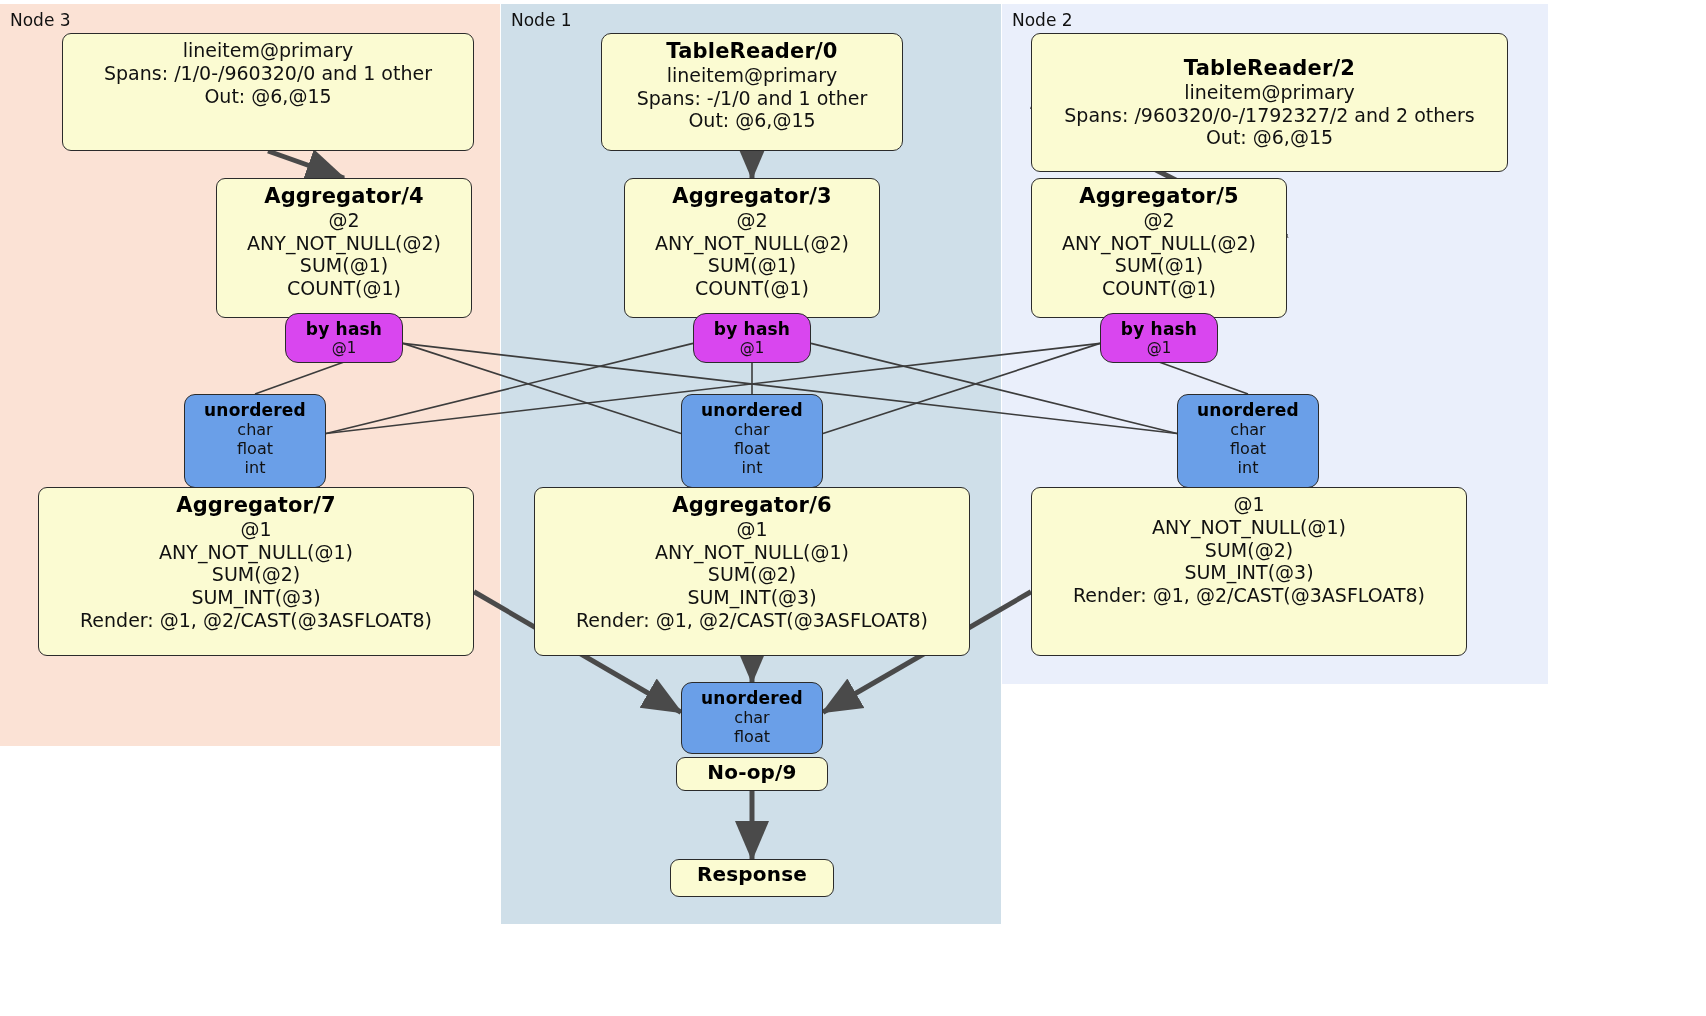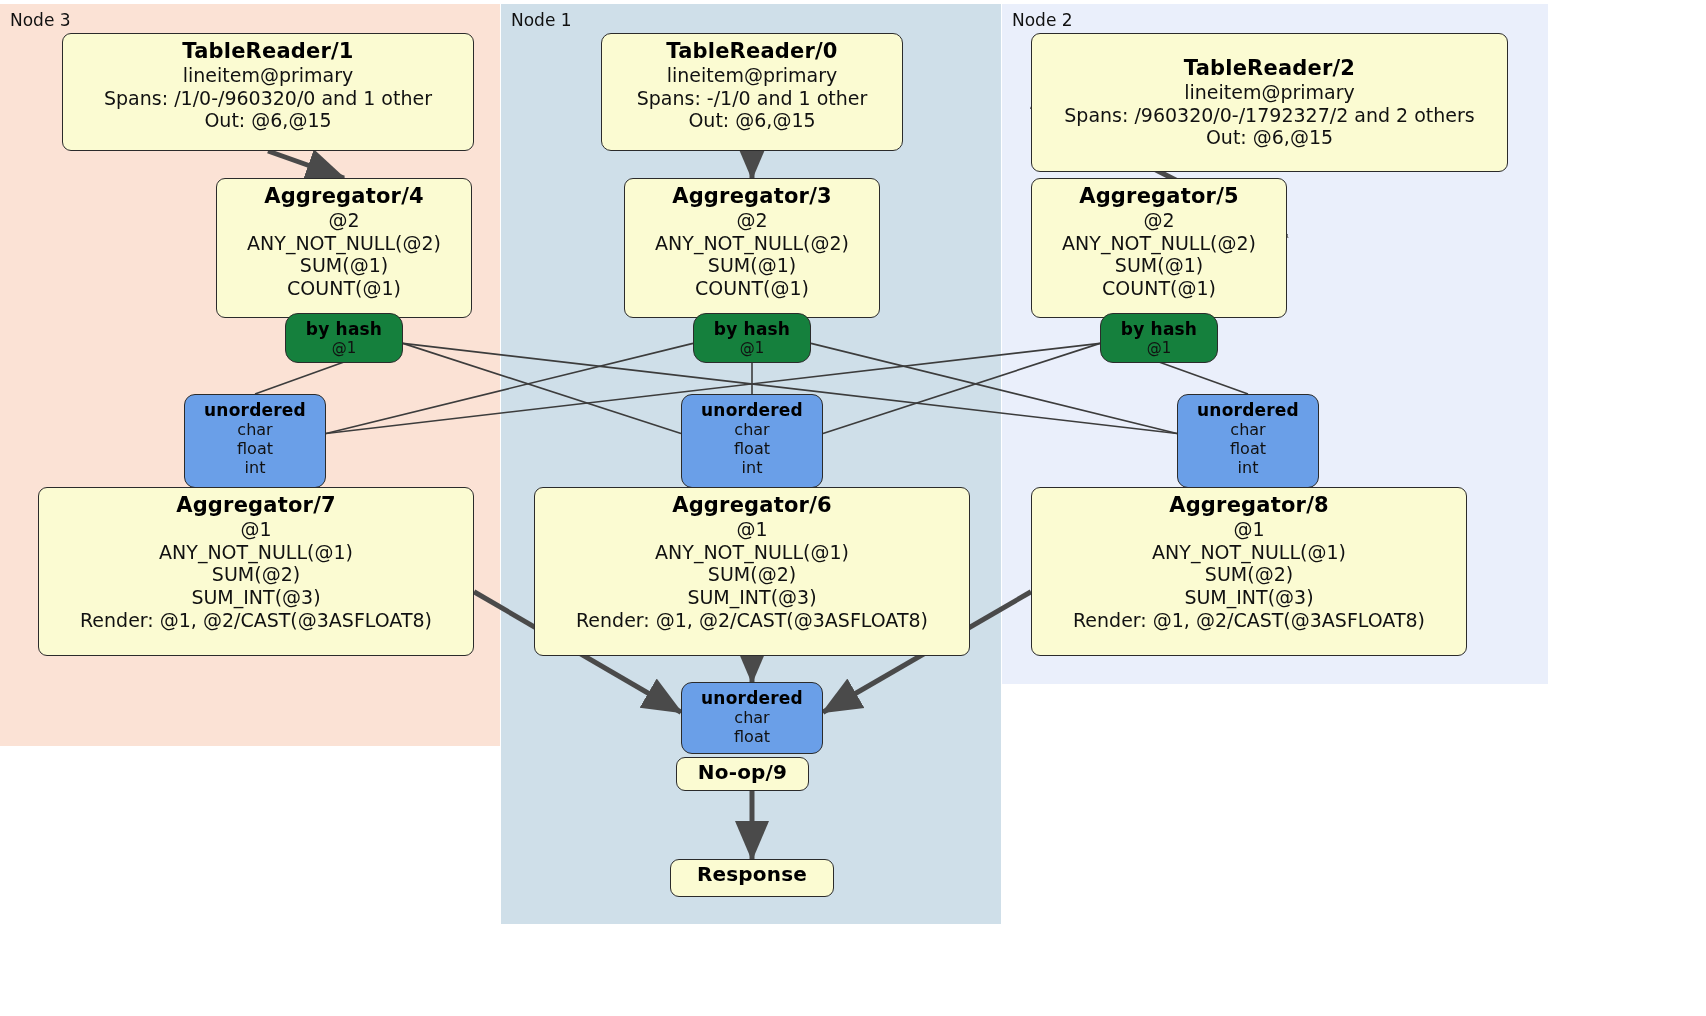--- a/index.html
+++ b/index.html
@@ -7,21 +7,21 @@
   #stage{position:relative;width:1706px;height:1016px;overflow:hidden;background:#fff;}
 
   .panel{position:absolute;box-sizing:border-box;}
   .panel-label{position:absolute;left:10px;top:6px;font-size:17px;color:#111;white-space:nowrap;}
 
   #edges{position:absolute;left:0;top:0;width:1706px;height:1016px;pointer-events:none;}
 
   .node{position:absolute;box-sizing:border-box;text-align:center;
         border:1.6px solid #2b2b2b;border-radius:9px;}
   .proc{background:#fbfbd2;}
-  .router{background:#15803d;border-radius:13px;}
+  .router{background:#d946ef;border-radius:13px;}
   .recv{background:#6a9fe8;border-radius:11px;border-color:#2b2b2b;}
 
   .n-title{font-weight:bold;font-size:21px;color:#000;line-height:1.18;letter-spacing:.2px;}
   .n-line{font-size:19px;color:#111;line-height:1.2;}
   .router .n-title{font-size:17px;}
   .router .n-line{font-size:15px;}
   .recv .n-title{font-size:17px;}
   .recv .n-line{font-size:16px;}
   .small-title{font-size:20px;}
 </style>
@@ -63,21 +63,20 @@
         <line x1="1100" y1="343.38" x2="823" y2="433.48" stroke="#3c3c3c" stroke-width="1.6"></line>
         <line x1="1159" y1="362" x2="1248" y2="394" stroke="#3c3c3c" stroke-width="1.6"></line>
         <line x1="474" y1="591.78" x2="681" y2="712.24" stroke="#4a4a4a" stroke-width="5" marker-end="url(#ah-thick)"></line>
         <line x1="752" y1="656" x2="752" y2="682" stroke="#4a4a4a" stroke-width="5" marker-end="url(#ah-thick)"></line>
         <line x1="1031" y1="591.78" x2="823" y2="712.24" stroke="#4a4a4a" stroke-width="5" marker-end="url(#ah-thick)"></line>
         <line x1="752" y1="791" x2="752" y2="859" stroke="#4a4a4a" stroke-width="5" marker-end="url(#ah-thick)"></line>
       </g>
   </svg>
   <div id="nodes">
       <div class="node proc" style="left: 62px; top: 33px; width: 412px; min-height: 118px; padding: 5px 6px;">
-        <div class="n-title">TableReader/1</div>
         <div class="n-line">lineitem@primary</div>
         <div class="n-line">Spans: /1/0-/960320/0 and 1 other</div>
         <div class="n-line">Out: @6,@15</div>
       </div>
       <div class="node proc" style="left: 601px; top: 33px; width: 302px; min-height: 118px; padding: 5px 6px; border-radius: 10px;">
         <div class="n-title">TableReader/0</div>
         <div class="n-line">lineitem@primary</div>
         <div class="n-line">Spans: -/1/0 and 1 other</div>
         <div class="n-line">Out: @6,@15</div>
       </div>
@@ -148,32 +147,31 @@
       </div>
       <div class="node proc" style="left: 534px; top: 487px; width: 436px; min-height: 169px; padding: 5px 18px;">
         <div class="n-title">Aggregator/6</div>
         <div class="n-line">@1</div>
         <div class="n-line">ANY_NOT_NULL(@1)</div>
         <div class="n-line">SUM(@2)</div>
         <div class="n-line">SUM_INT(@3)</div>
         <div class="n-line">Render: @1, @2/CAST(@3ASFLOAT8)</div>
       </div>
       <div class="node proc" style="left: 1031px; top: 487px; width: 436px; min-height: 169px; padding: 5px 6px;">
-        <div class="n-title">Aggregator/8</div>
         <div class="n-line">@1</div>
         <div class="n-line">ANY_NOT_NULL(@1)</div>
         <div class="n-line">SUM(@2)</div>
         <div class="n-line">SUM_INT(@3)</div>
         <div class="n-line">Render: @1, @2/CAST(@3ASFLOAT8)</div>
       </div>
       <div class="node recv" style="left: 681px; top: 682px; width: 142px; min-height: 72px; padding: 5px 6px;">
         <div class="n-title">unordered</div>
         <div class="n-line">char</div>
         <div class="n-line">float</div>
       </div>
-      <div class="node proc" style="left: 676px; top: 757px; width: 133px; min-height: 34px; padding: 3px 6px;">
+      <div class="node proc" style="left: 676px; top: 757px; width: 152px; min-height: 34px; padding: 3px 6px;">
         <div class="n-title small-title">No-op/9</div>
       </div>
       <div class="node proc" style="left: 670px; top: 859px; width: 164px; min-height: 38px; padding: 3px 6px;">
         <div class="n-title small-title">Response</div>
       </div>
     </div>
 </div>
 
 </body></html>

